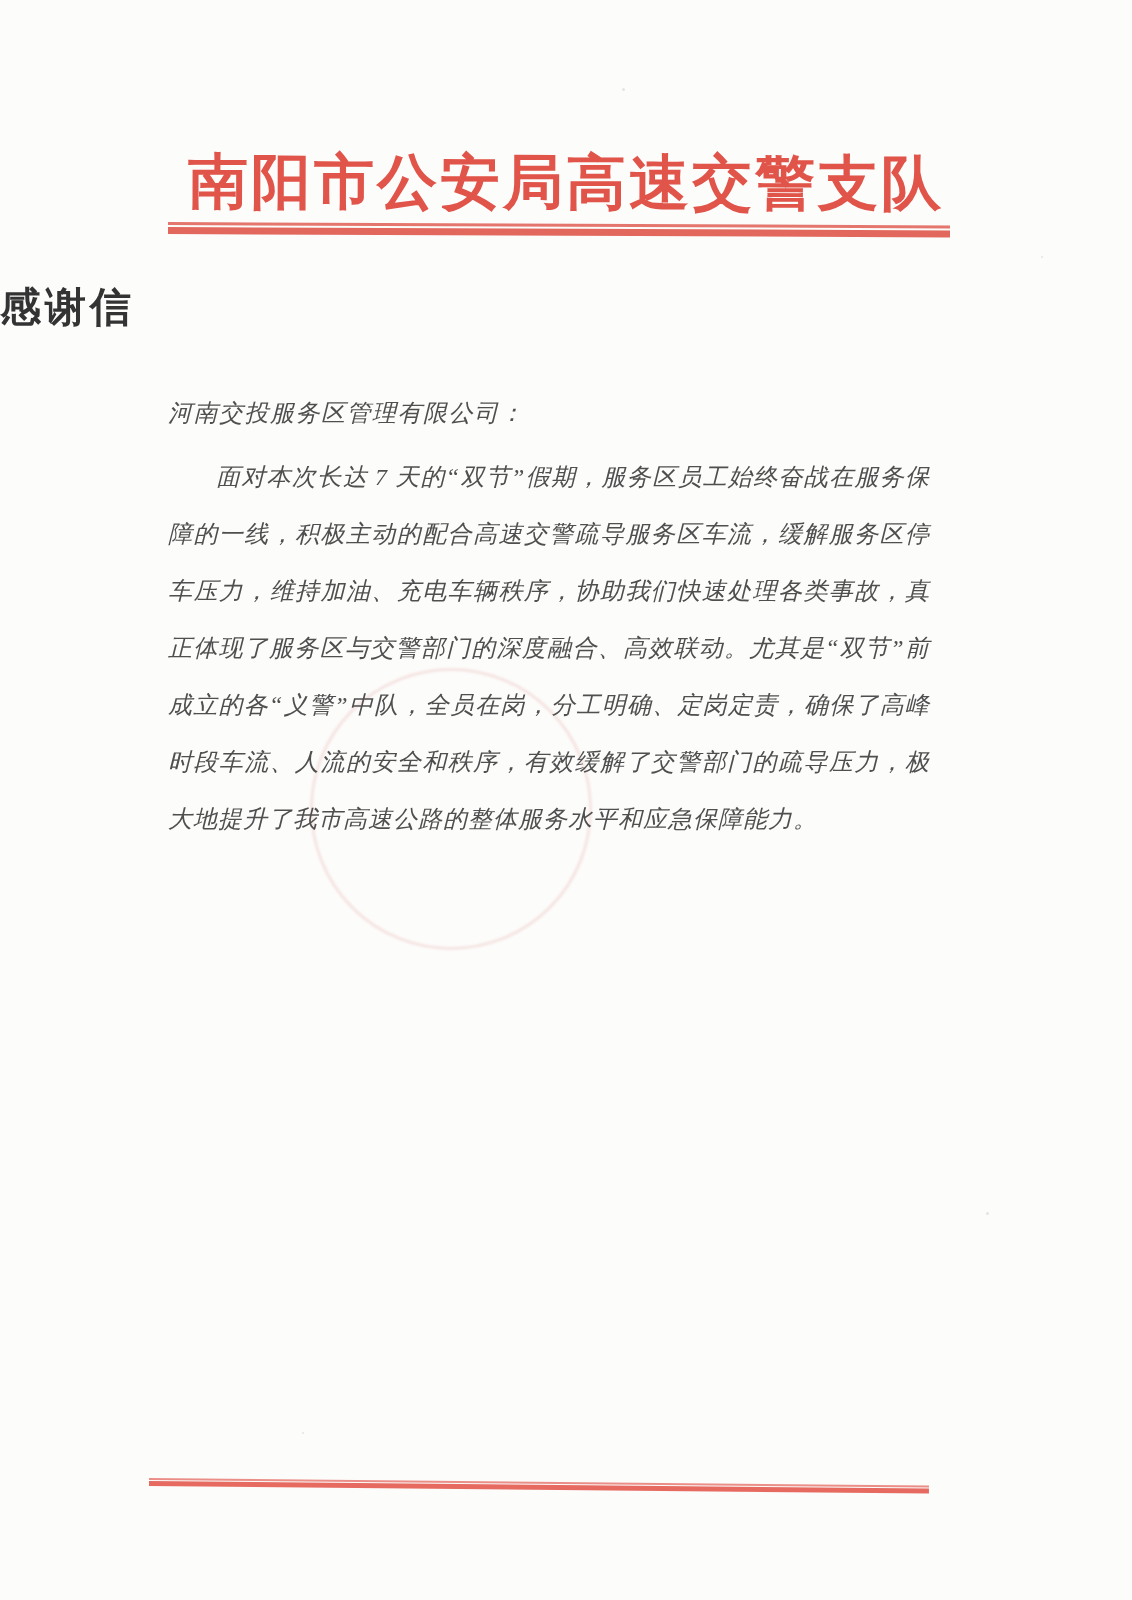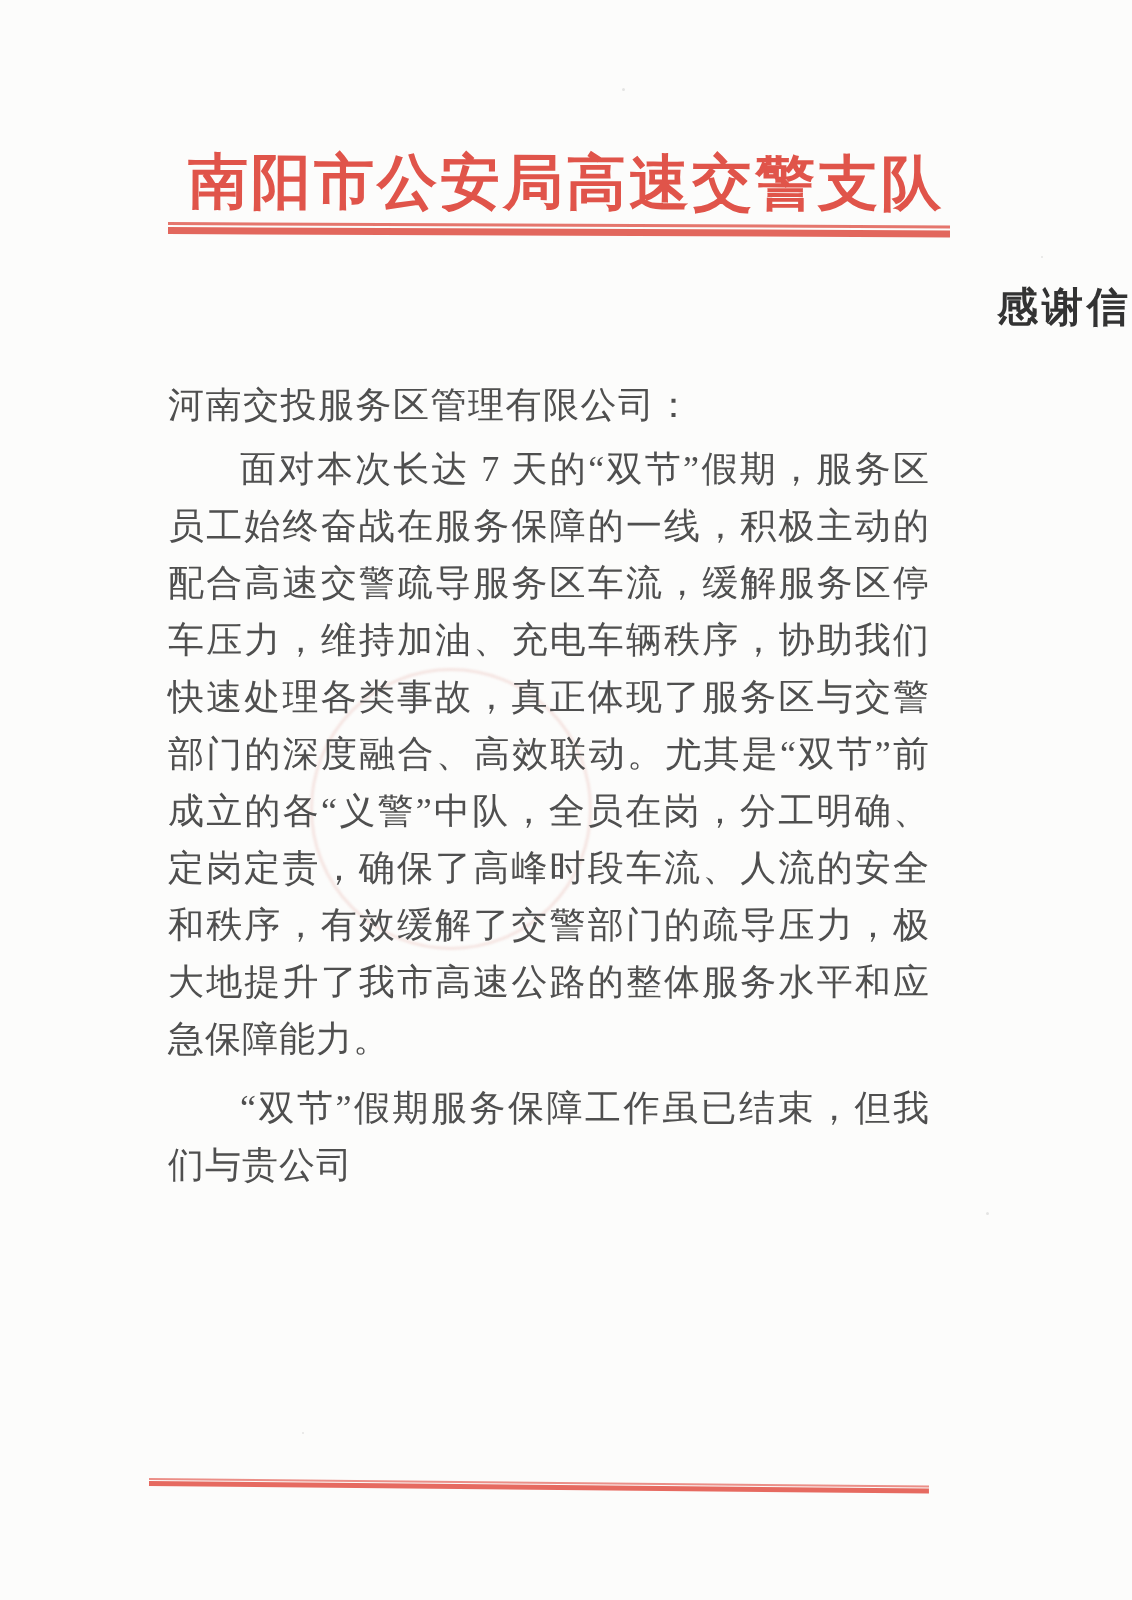--- a/index.html
+++ b/index.html
@@ -53,34 +53,35 @@
   .letterhead-rule .rule-thick {
     height: 7px;
     background: var(--rule-red);
   }
   
   .doc-title {
     position: absolute;
     top: 280px;
     left: 0;
     width: 100%;
-    text-align: right;
+    text-align: left;
     font-size: 41px;
     font-weight: bold;
     letter-spacing: 4px;
     color: var(--title-text);
   }
   
   .letter-body {
     position: absolute;
-    top: 383px;
+    top: 391px;
     left: 168px;
     width: 762px;
     color: var(--body-text);
-    font-size: 36px;
+    font-size: 24px;
+    font-style: italic;
   }
   .salutation {
     line-height: 45px;
     letter-spacing: 1.5px;
     margin-bottom: 13px;
     white-space: nowrap;
   }
   .para {
     line-height: 57px;
     letter-spacing: 1px;
@@ -147,21 +148,20 @@
   <div class="letterhead-rule">
     <div class="rule-thin"></div>
     <div class="rule-thick"></div>
   </div>
 
   <h1 class="doc-title">感谢信</h1>
 
   <div class="letter-body">
     <p class="salutation">河南交投服务区管理有限公司：</p>
     <p class="para">面对本次长达 7 天的“双节”假期，服务区员工始终奋战在服务保障的一线，积极主动的配合高速交警疏导服务区车流，缓解服务区停车压力，维持加油、充电车辆秩序，协助我们快速处理各类事故，真正体现了服务区与交警部门的深度融合、高效联动。尤其是“双节”前成立的各“义警”中队，全员在岗，分工明确、定岗定责，确保了高峰时段车流、人流的安全和秩序，有效缓解了交警部门的疏导压力，极大地提升了我市高速公路的整体服务水平和应急保障能力。</p>
-    <p class="para last">“双节”假期服务保障工作虽已结束，但我们与贵公司</p>
   </div>
 
   <div class="footer-rule">
     <div class="rule-thin"></div>
     <div class="rule-thick"></div>
   </div>
 
   <div class="speck s1"></div>
   <div class="speck s2"></div>
   <div class="speck s3"></div>

